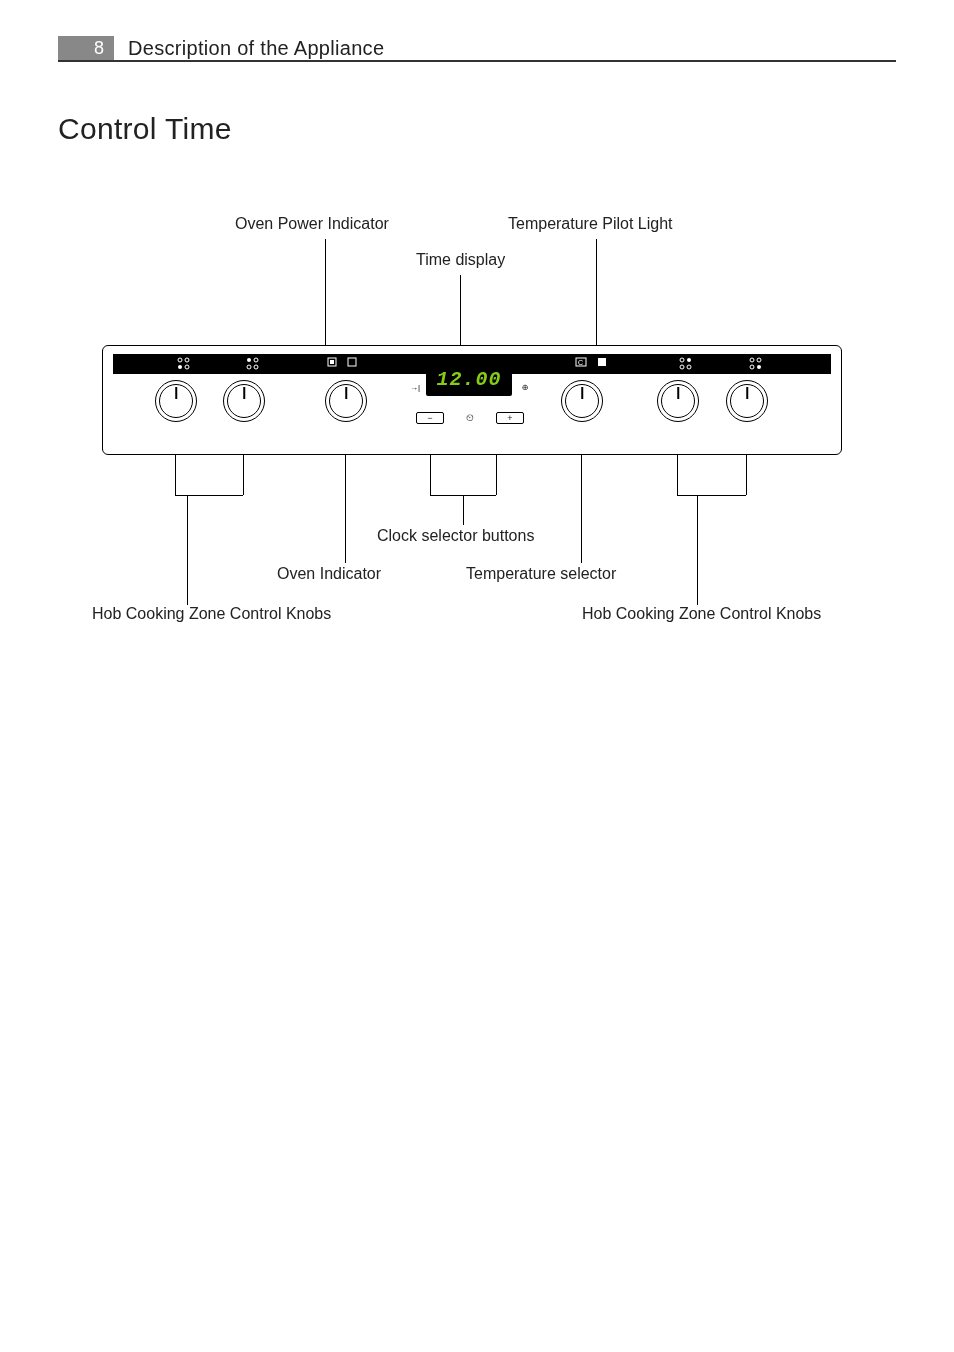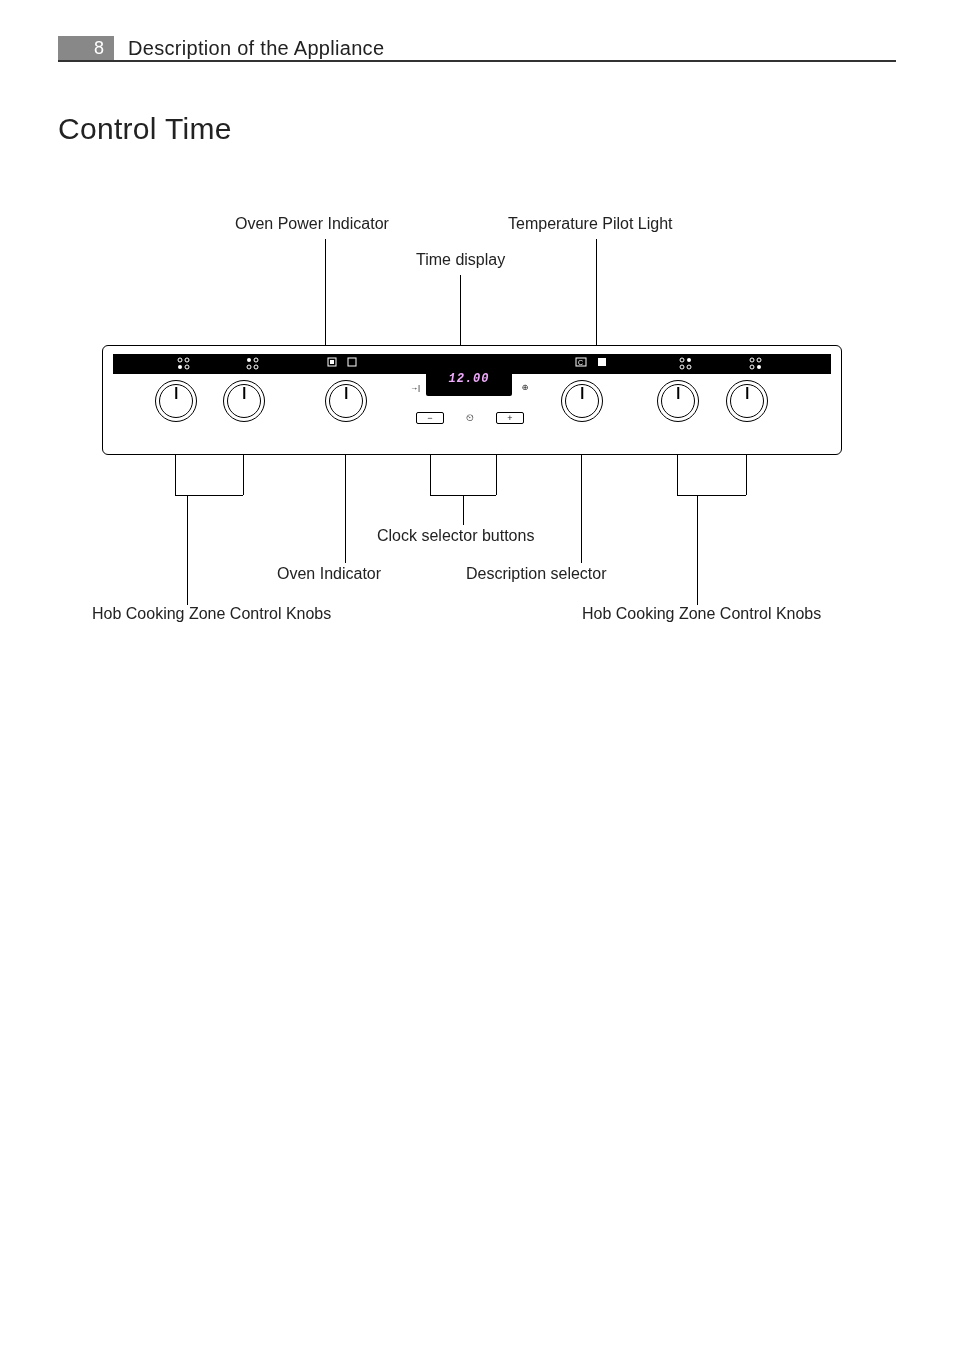--- a/index.html
+++ b/index.html
@@ -134,25 +134,25 @@
     height: 64px;
   }
   .lcd {
     position: absolute;
     top: 0;
     left: 20px;
     width: 86px;
     height: 34px;
     background: #000;
     border-radius: 2px;
-    color: #f0abfc;
+    color: #84cc16;
     font-family: "Courier New", monospace;
     font-style: italic;
     font-weight: bold;
-    font-size: 12px;
+    font-size: 20px;
     letter-spacing: 1px;
     display: flex;
     align-items: center;
     justify-content: center;
   }
   .lcd-side {
     position: absolute;
     width: 14px;
     top: 0;
     height: 34px;
@@ -313,17 +313,17 @@
   <div class="leader h" style="left:83px;  top:320px; width:68px;"></div>
   <div class="leader v" style="left:95px;  top:320px; height:110px;"></div>
 
   <div class="leader v" style="left:585px; top:280px; height:40px;"></div>
   <div class="leader v" style="left:654px; top:280px; height:40px;"></div>
   <div class="leader h" style="left:585px; top:320px; width:69px;"></div>
   <div class="leader v" style="left:605px; top:320px; height:110px;"></div>
 
   <div class="label" style="left:285px; top:352px;">Clock selector buttons</div>
   <div class="label" style="left:185px; top:390px;">Oven Indicator</div>
-  <div class="label" style="left:374px; top:390px;">Description selector</div>
+  <div class="label" style="left:374px; top:390px;">Temperature selector</div>
   <div class="label" style="left:0px;   top:430px;">Hob Cooking Zone Control Knobs</div>
   <div class="label" style="left:490px; top:430px;">Hob Cooking Zone Control Knobs</div>
 
 </div>
 
 </body></html>

